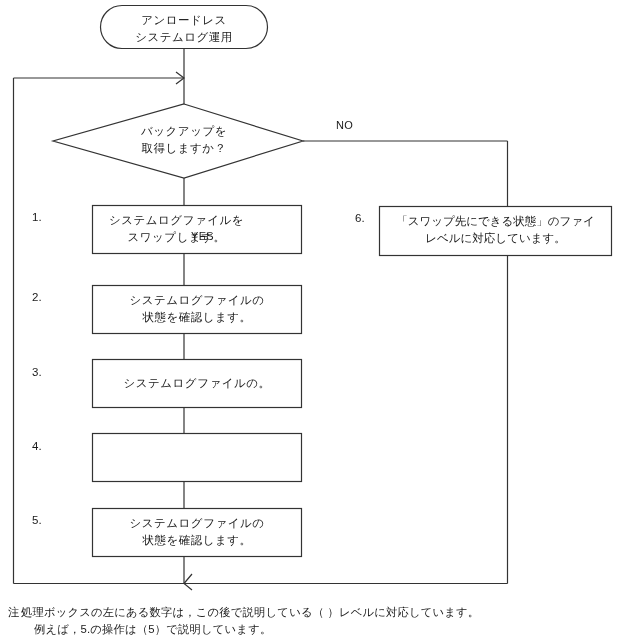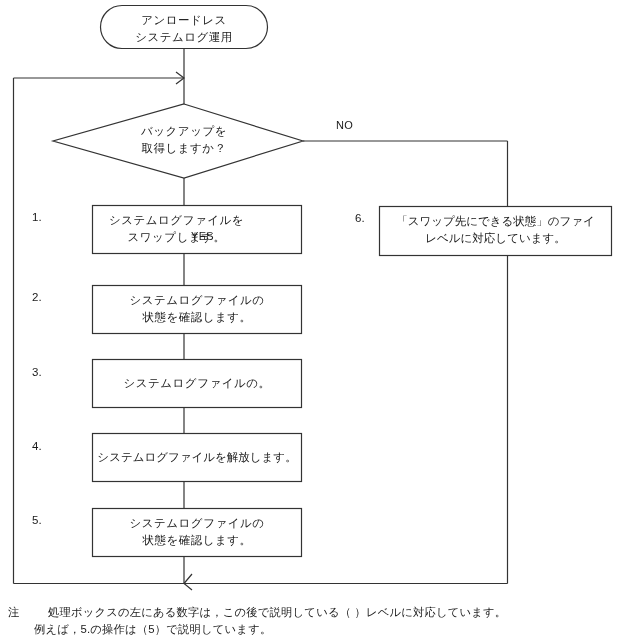--- a/index.html
+++ b/index.html
@@ -62,21 +62,21 @@
     white-space: pre;
     letter-spacing: 0.2px;
   }
   .footnote .fn-marker {
     position: absolute;
     left: 0;
     top: 0;
   }
   .footnote .fn-line1 {
     position: absolute;
-    left: 40px;
+    left: 13px;
     top: 0;
     text-align: right;
   }
   .footnote .fn-line2 {
     position: absolute;
     left: 26px;
     top: 17px;
   }
 </style>
 </head>
@@ -179,21 +179,20 @@
 スワップします。</div>
 
   <div class="step-num" style="left:32px; top:290px;">2.</div>
   <div class="node-text" style="left:92px; top:292px; width:210px;">システムログファイルの
 状態を確認します。</div>
 
   <div class="step-num" style="left:32px; top:365px;">3.</div>
   <div class="node-text" style="left:92px; top:375px; width:210px;">システムログファイルの。</div>
 
   <div class="step-num" style="left:32px; top:439px;">4.</div>
-  <div class="node-text" style="left:88px; top:449px; width:218px; letter-spacing:0px;">システムログファイルを解放します。</div>
 
   <div class="step-num" style="left:32px; top:513px;">5.</div>
   <div class="node-text" style="left:92px; top:515px; width:210px;">システムログファイルの
 状態を確認します。</div>
 
   <div class="step-num" style="left:355px; top:211px;">6.</div>
   <div class="node-text" style="left:381px; top:213px; width:229px; letter-spacing:0px;">「スワップ先にできる状態」のファイ
 レベルに対応しています。</div>
 
   <div class="footnote">

